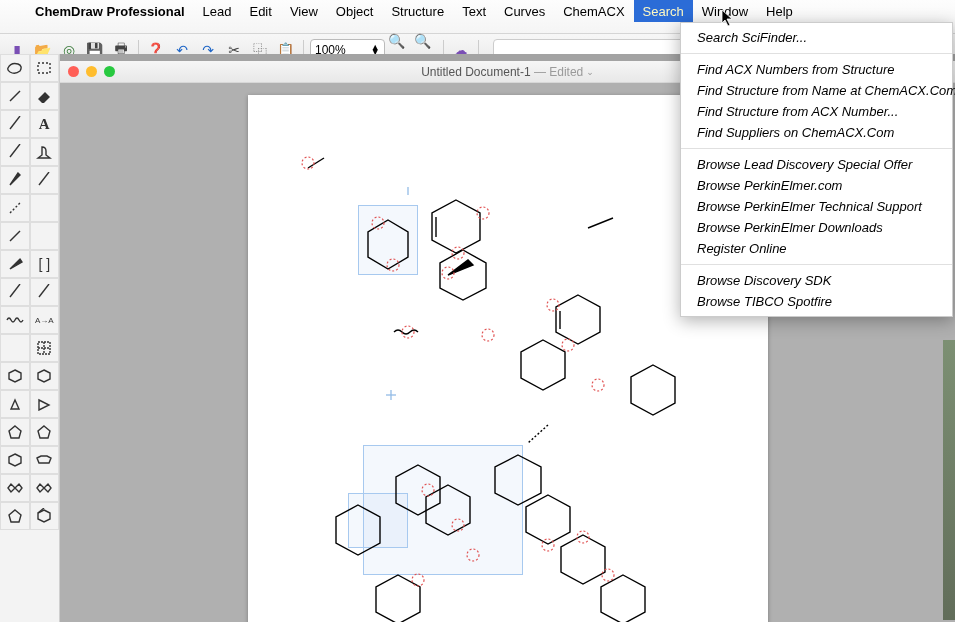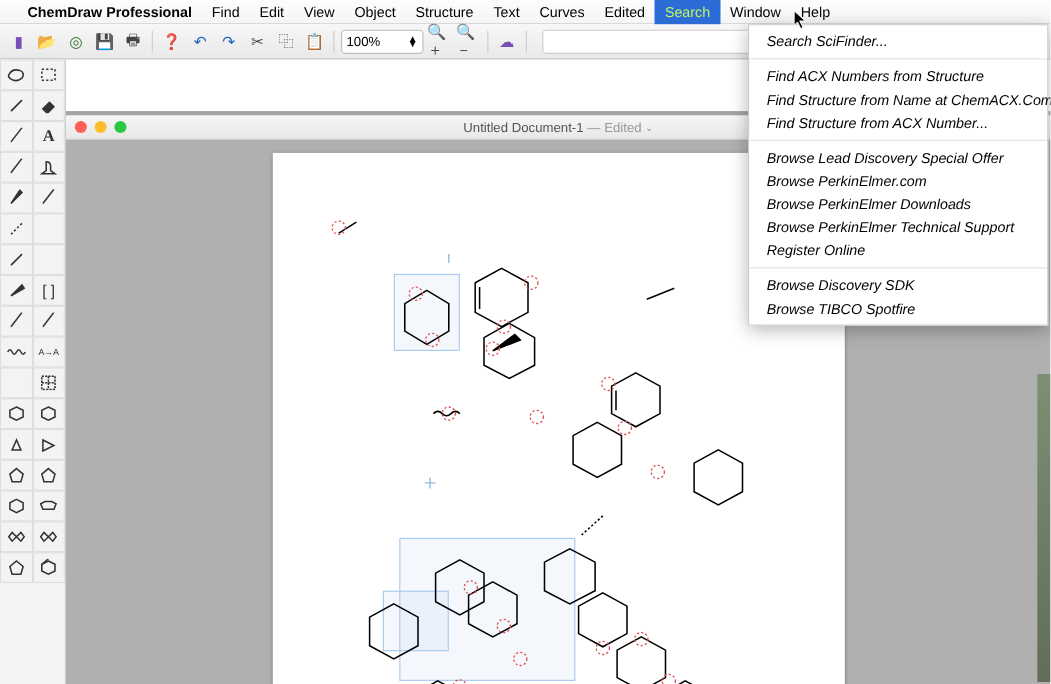--- a/index.html
+++ b/index.html
@@ -1,34 +1,34 @@
 <!DOCTYPE html>
 <html><head>
 <meta charset="utf-8">
 <style>
 * { margin: 0; padding: 0; box-sizing: border-box; font-family: -apple-system, "Helvetica Neue", Arial, sans-serif; }
 body { background: #fff; width: 955px; height: 622px; overflow: hidden; position: relative; }
 
 
-.menubar { height: 22px; background: linear-gradient(#fdfdfd, #f5f5f5); display: flex; align-items: center; font-size: 13px; gap: 0; border-bottom: 1px solid #d5d5d5; }
+.menubar { height: 34px; background: linear-gradient(#fdfdfd, #f5f5f5); display: flex; font-size: 13px; padding-left: 10px; gap: 0; border-bottom: 1px solid #d5d5d5; }
 .menubar .apple { font-size: 14px; padding: 0 8px; }
 .menubar .item { padding: 2px 9px; height: 22px; display: flex; align-items: center; }
 .menubar .bold { font-weight: 600; }
-.menubar .active { background: #2b6cd7; color: #bef264; }
+.menubar .active { background: #2b6cd7; color: #fef9c3; }
 
 
 .toolbar { height: 32px; background: linear-gradient(#f7f7f7, #e9e9e9); border-bottom: 1px solid #bcbcbc; display: flex; align-items: center; padding: 0 6px; gap: 4px; }
 .tb-icon { width: 22px; height: 22px; display: flex; align-items: center; justify-content: center; font-size: 14px; color: #444; border-radius: 3px; }
 .tb-sep { width: 1px; height: 20px; background: #ccc; margin: 0 2px; }
 .zoom-box { display: flex; align-items: center; border: 1px solid #bbb; border-radius: 4px; background: #fff; height: 22px; padding: 0 4px; font-size: 12px; gap: 25px; }
 .zoom-box .arrows { font-size: 9px; line-height: 5px; display: flex; flex-direction: column; }
 .search-box { flex: 1; height: 22px; border: 1px solid #ccc; border-radius: 4px; background: #fff; margin-left: 8px; }
 
 
-.docwin { position: absolute; left: 60px; top: 54px; right: 0; bottom: 0; background: #ececec; border-top: 4px solid #a3a3a3; margin-top: 47px; }
+.docwin { position: absolute; left: 60px; top: 54px; right: 0; bottom: 0; background: #ececec; border-top: 7px solid #a3a3a3; }
 .titlebar { height: 22px; display: flex; align-items: center; justify-content: center; font-size: 12px; color: #555; background: linear-gradient(#f6f6f6,#e8e8e8); border-bottom:1px solid #d7d7d7; position:relative;}
 .traffic { position:absolute; left:8px; top:5px; display:flex; gap:7px;}
 .traffic span{ width:11px; height:11px; border-radius:50%; display:block;}
 .t-red{background:#ff5f57;} .t-yel{background:#ffbd2e;} .t-grn{background:#28c940;}
 .titlebar .edited{ color:#9a9a9a;}
 .doc-surround{ position:absolute; top:22px; left:0; right:0; bottom:0; background:#b0b0b0; display:flex; justify-content:center; padding-top:12px;}
 .canvas { width: 520px; height: 600px; background: #fff; box-shadow: 0 1px 4px rgba(0,0,0,.3); position:relative; overflow:hidden;}
 
 
 .palette { position:absolute; left:0; top:54px; width:60px; bottom:0; background:#f3f3f3; border-right:1px solid #cfcfcf; }
@@ -48,28 +48,28 @@
 
 
 .rightstrip { position:absolute; right:0; top:340px; width:12px; height:280px; background:linear-gradient(#5a7a4a,#2d4020); opacity:.6;}
 </style>
 </head>
 <body>
 
 <div class="menubar">
   <span class="apple"></span>
   <span class="item bold">ChemDraw Professional</span>
-  <span class="item">Find</span>
+  <span class="item">Lead</span>
   <span class="item">Edit</span>
   <span class="item">View</span>
   <span class="item">Object</span>
   <span class="item">Structure</span>
   <span class="item">Text</span>
   <span class="item">Curves</span>
-  <span class="item">Edited</span>
+  <span class="item">ChemACX</span>
   <span class="item active">Search</span>
   <span class="item">Window</span>
   <span class="item">Help</span>
 </div>
 
 <div class="toolbar">
   <div class="tb-icon" style="color:#7a4fb5">▮</div>
   <div class="tb-icon" style="color:#d99a2b">📂</div>
   <div class="tb-icon" style="color:#3a7a3a">◎</div>
   <div class="tb-icon">💾</div>
@@ -395,25 +395,26 @@
     </div>
   </div>
 </div>
 
 <div class="dropdown">
   <div class="ditem">Search SciFinder...</div>
   <div class="dsep"></div>
   <div class="ditem">Find ACX Numbers from Structure</div>
   <div class="ditem">Find Structure from Name at ChemACX.Com</div>
   <div class="ditem">Find Structure from ACX Number...</div>
+  <div class="ditem">Find Suppliers on ChemACX.Com</div>
   <div class="dsep"></div>
   <div class="ditem">Browse Lead Discovery Special Offer</div>
   <div class="ditem">Browse PerkinElmer.com</div>
+  <div class="ditem">Browse PerkinElmer Technical Support</div>
   <div class="ditem">Browse PerkinElmer Downloads</div>
-  <div class="ditem">Browse PerkinElmer Technical Support</div>
   <div class="ditem">Register Online</div>
   <div class="dsep"></div>
   <div class="ditem">Browse Discovery SDK</div>
   <div class="ditem">Browse TIBCO Spotfire</div>
 </div>
 
 <div class="rightstrip"></div>
 
 <div class="cursor">
   <svg width="14" height="18">

